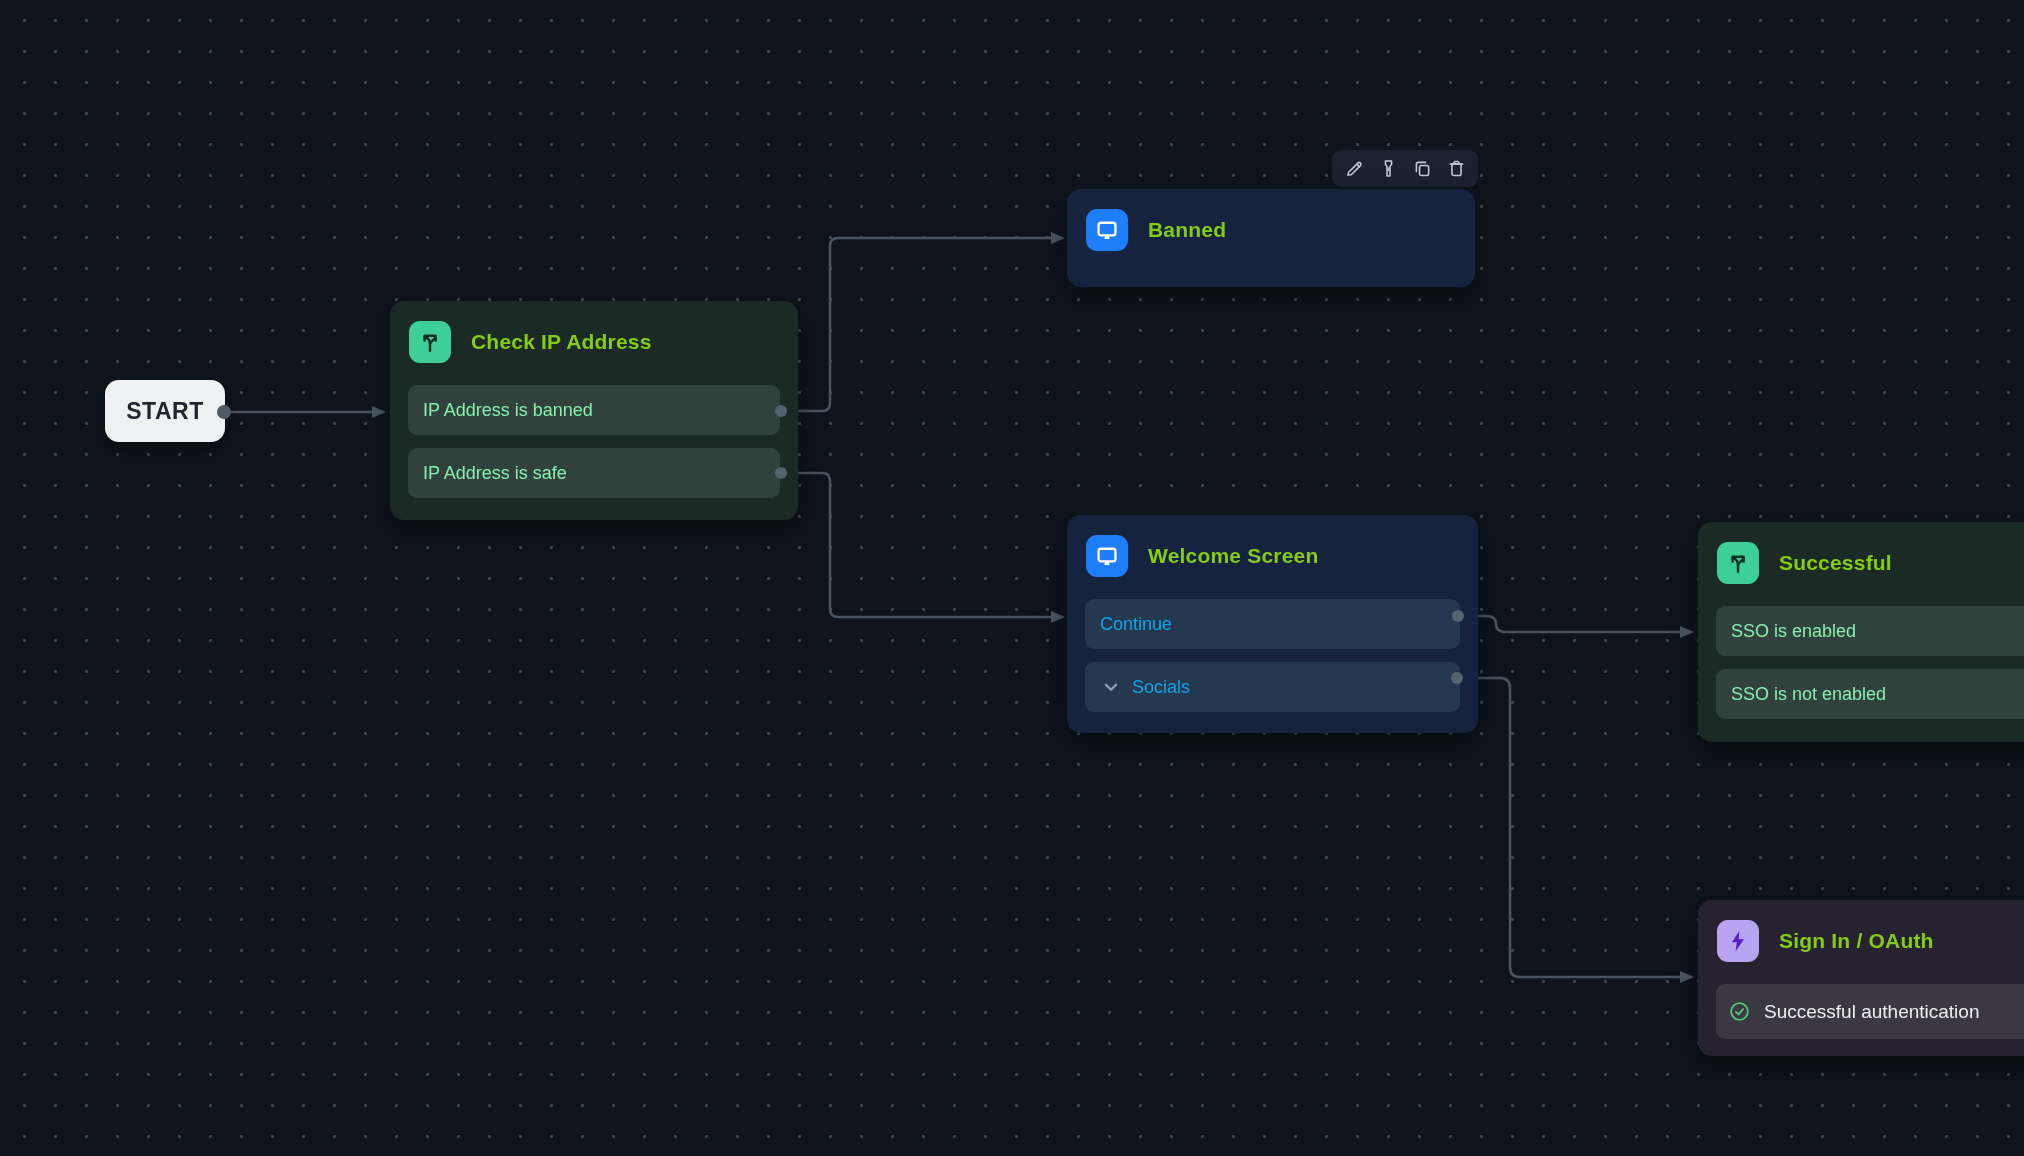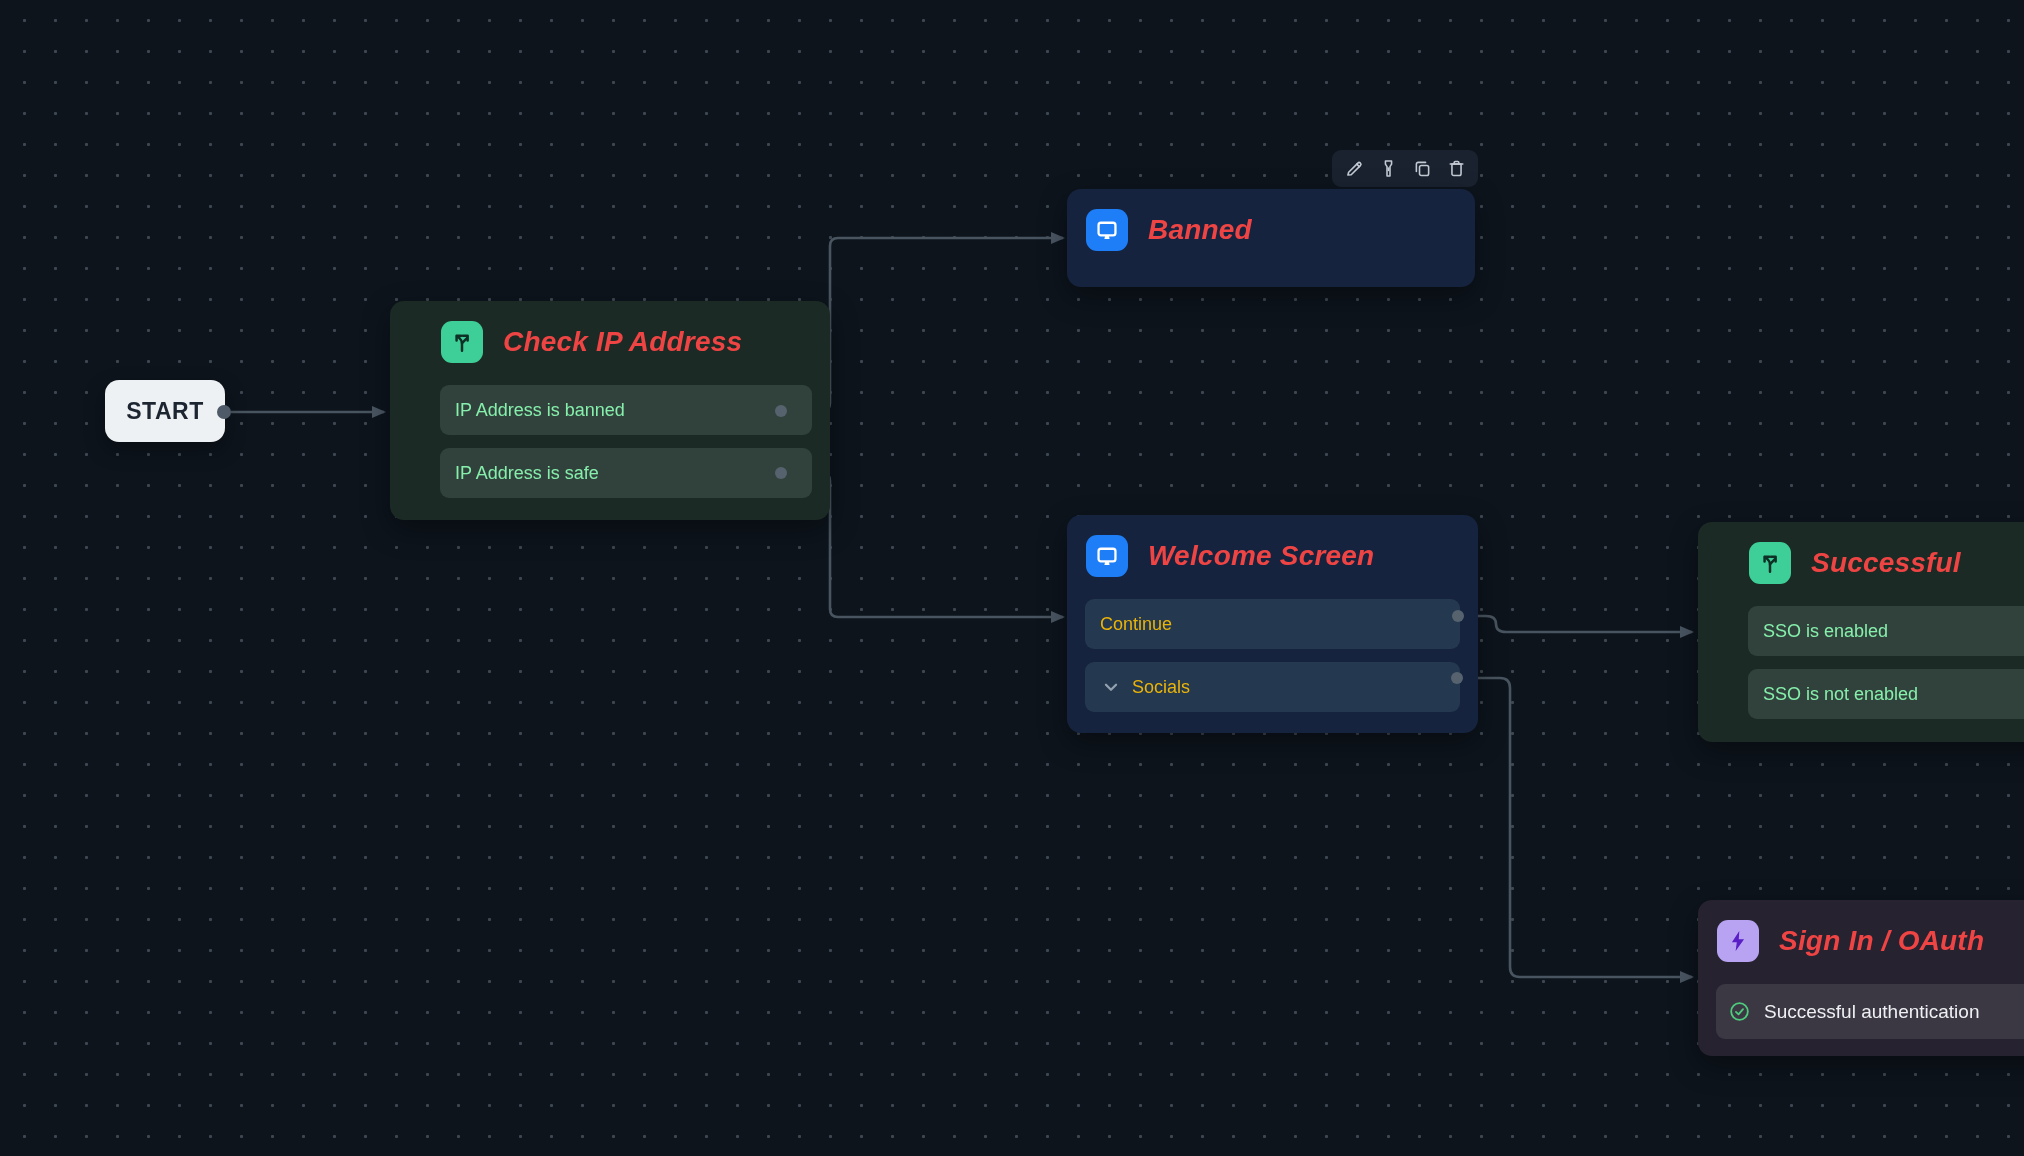--- a/index.html
+++ b/index.html
@@ -11,35 +11,35 @@
     background-size:31px 31px;background-position:9px 5px;
     font-family:"Liberation Sans","DejaVu Sans",sans-serif;
   }
   svg.layer{position:absolute;left:0;top:0;z-index:1;}
   svg.layer.ports{z-index:3;}
   .edge{fill:none;stroke:#48545f;stroke-width:2.6px;}
   .port-dot{fill:#56626e;}
   .port-dot.big{fill:#4e5a67;}
 
   .node{position:absolute;border-radius:14px;z-index:2;box-shadow:0 10px 28px rgba(0,0,0,.38);}
-  .node.green{background:#1b2a24;padding-left:32px;}
+  .node.green{background:#1b2a24;}
   .node.blue{background:#15233e;}
   .node.purple{background:#272230;}
 
   .hdr{display:flex;align-items:center;gap:20px;padding:20px 19px 0 19px;}
   .icon-badge{width:42px;height:42px;border-radius:11px;flex:none;display:flex;align-items:center;justify-content:center;}
   .icon-badge.green{background:#3ecf98;}
   .icon-badge.blue{background:#1e7ef7;}
   .icon-badge.purple{background:#b7a3f2;}
-  .title{font-size:28px;font-weight:700;color:#ef4444;letter-spacing:.2px;white-space:nowrap;font-style:italic;}
+  .title{font-size:21px;font-weight:700;color:#84cc16;letter-spacing:.2px;white-space:nowrap;}
 
   .rows{display:flex;flex-direction:column;gap:13px;margin:22px 18px 0 18px;}
   .row{height:50px;border-radius:9px;display:flex;align-items:center;padding:0 15px;font-size:18px;gap:10px;white-space:nowrap;}
   .node.green .row{background:#31423c;color:#86efac;}
-  .node.blue .row{background:#24384f;color:#eab308;}
+  .node.blue .row{background:#24384f;color:#0ea5e9;}
   .node.purple .row{background:#3b3743;color:#eef0f3;}
 
   #node-start{position:absolute;left:105px;top:380px;width:120px;height:62px;z-index:2;
     background:#eef1f3;border-radius:14px;color:#1d2530;font-weight:700;font-size:23px;
     letter-spacing:.5px;display:flex;align-items:center;justify-content:center;
     box-shadow:0 8px 20px rgba(0,0,0,.35);}
 
   #node-check-ip{left:390px;top:301px;width:408px;height:219px;}
   #node-banned{left:1067px;top:189px;width:408px;height:98px;}
   #node-welcome{left:1067px;top:507px;width:411px;height:218px;margin-top:8px;}

